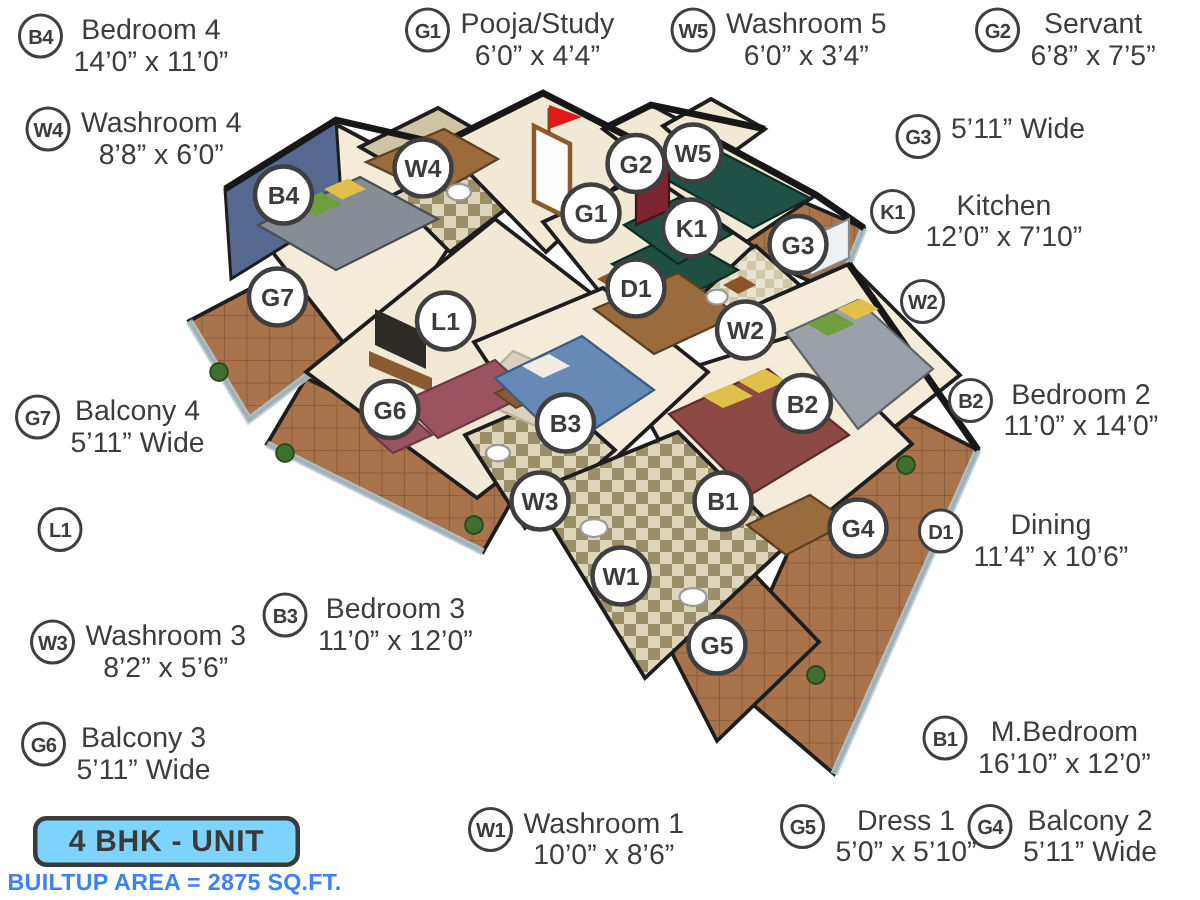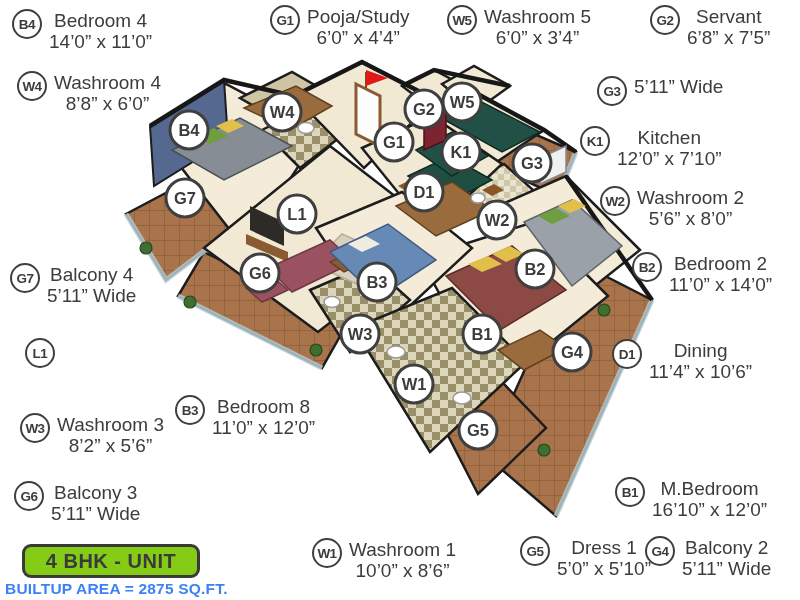--- a/index.html
+++ b/index.html
@@ -8,21 +8,21 @@
   #plan-svg{position:absolute;left:0;top:0;}
   .callout{position:absolute;display:flex;align-items:flex-start;gap:5px;}
   .badge{flex:0 0 auto;width:26px;height:26px;border:2.4px solid #3f3f3f;border-radius:50%;
          background:#fff;display:flex;align-items:center;justify-content:center;
          font-size:13.5px;font-weight:bold;letter-spacing:-.5px;color:#3c3c3c;}
   .ctext{display:flex;flex-direction:column;align-items:center;line-height:21px;
          font-size:19px;color:#3c3c3c;white-space:nowrap;}
   .cname{padding:1px 2px 0 2px;}
   .cdims{padding:0 2px;text-align:right;}
   #unit-box{position:absolute;left:22px;top:544px;width:172px;height:28px;
-            border:3px solid #3a3a3a;border-radius:9px;background:#84cc16;
+            border:3px solid #3a3a3a;border-radius:9px;background:#7dd3fc;
             display:flex;align-items:center;justify-content:center;
             font-size:20px;font-weight:bold;color:#3a3a3a;letter-spacing:.5px;}
   #builtup{position:absolute;left:5px;top:580px;font-size:15.5px;font-weight:bold;
            color:#3b82f6;letter-spacing:.2px;}
   .marker-circle{fill:#ffffff;stroke:#3f3f3f;stroke-width:3px;}
   .marker-text{fill:#3c3c3c;font-size:16.5px;font-weight:600;
                font-family:"Liberation Sans",sans-serif;text-anchor:middle;}
 </style>
 </head>
 <body>
@@ -249,21 +249,21 @@
       <div class="callout" style="left: 14px; top: 481px;">
         <span class="badge">G6</span>
         <span class="ctext">
           <span class="cname">Balcony 3</span>
           <span class="cdims">5’11” Wide</span>
         </span>
       </div>
       <div class="callout" style="left: 175px; top: 395px;">
         <span class="badge">B3</span>
         <span class="ctext">
-          <span class="cname">Bedroom 8</span>
+          <span class="cname">Bedroom 3</span>
           <span class="cdims">11’0” x 12’0”</span>
         </span>
       </div>
       <div class="callout" style="left: 270px; top: 5px;">
         <span class="badge">G1</span>
         <span class="ctext">
           <span class="cname">Pooja/Study</span>
           <span class="cdims">6’0” x 4’4”</span>
         </span>
       </div>
@@ -289,24 +289,20 @@
       </div>
       <div class="callout" style="left: 580px; top: 126px;">
         <span class="badge">K1</span>
         <span class="ctext">
           <span class="cname">Kitchen</span>
           <span class="cdims">12’0” x 7’10”</span>
         </span>
       </div>
       <div class="callout" style="left: 600px; top: 186px;">
         <span class="badge">W2</span>
-        <span class="ctext">
-          <span class="cname">Washroom 2</span>
-          <span class="cdims">5’6” x 8’0”</span>
-        </span>
       </div>
       <div class="callout" style="left: 632px; top: 252px;">
         <span class="badge">B2</span>
         <span class="ctext">
           <span class="cname">Bedroom 2</span>
           <span class="cdims">11’0” x 14’0”</span>
         </span>
       </div>
       <div class="callout" style="left: 612px; top: 339px;">
         <span class="badge">D1</span>

